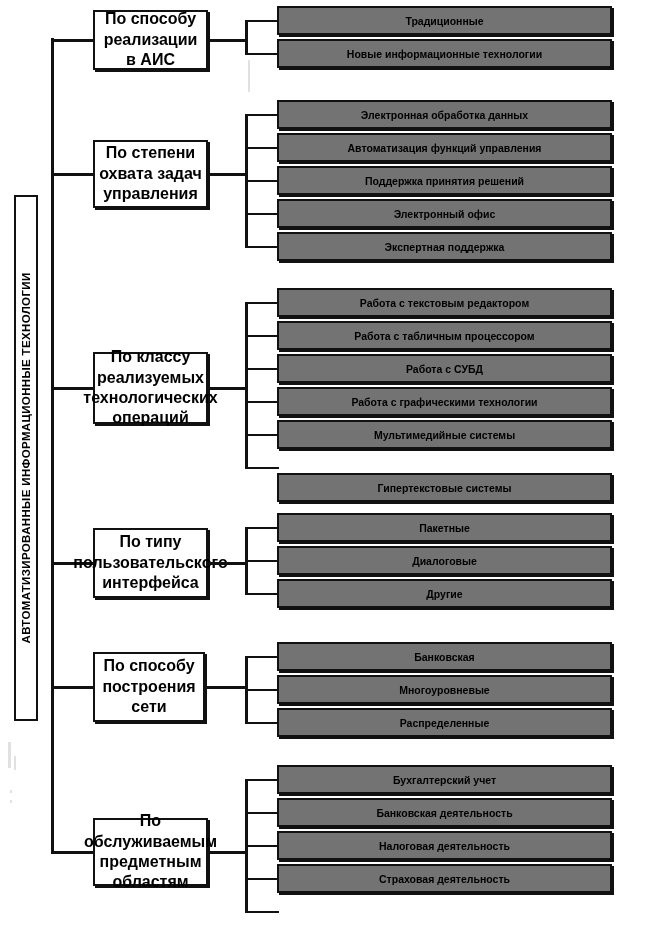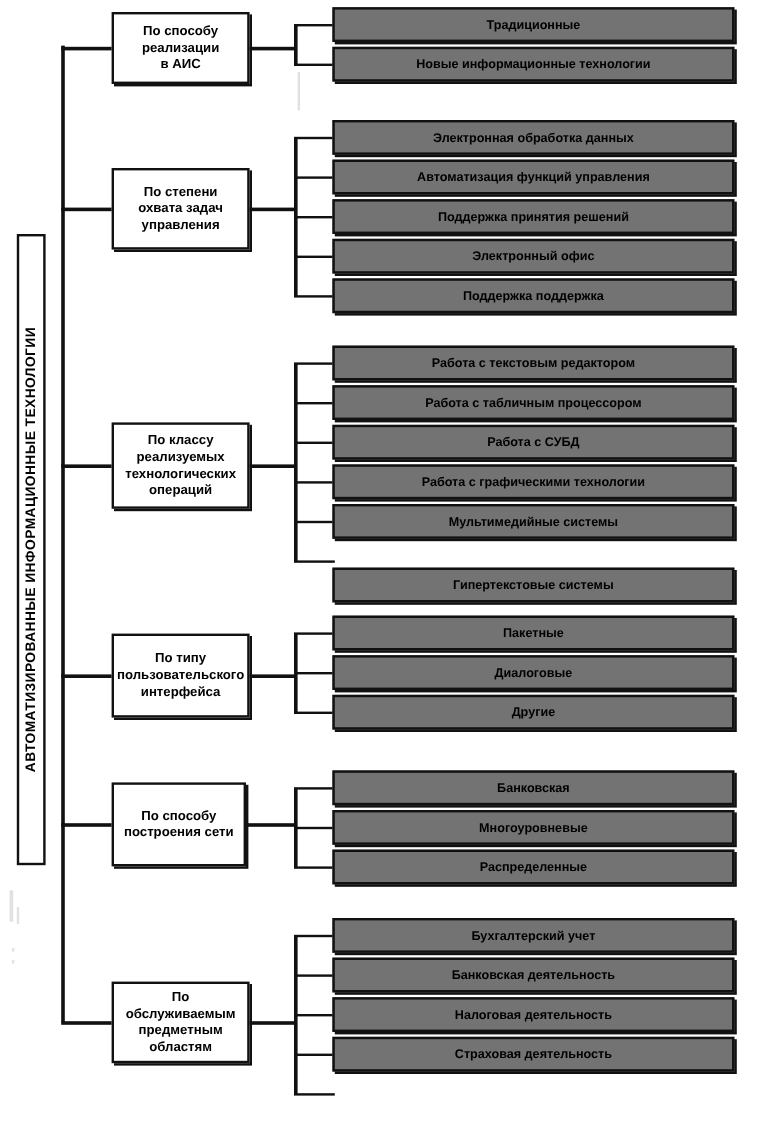--- a/index.html
+++ b/index.html
@@ -64,21 +64,21 @@
     border: 2px solid #111;
     box-sizing: border-box;
     background: #fff;
     display: flex;
     align-items: center;
     justify-content: center;
     text-align: center;
     box-shadow: 2px 2px 0 #111;
   }
   .cat-label {
-    font-size: 11px;
+    font-size: 16px;
     font-weight: bold;
     line-height: 1.28;
     color: #000;
     padding: 0 4px;
   }
 
   
   .bracket-stem {
     position: absolute;
     height: 3px;
@@ -175,21 +175,21 @@
       <div class="bracket-arm" style="top: 179.5px;"></div>
       <div class="leaf-box" style="top: 166px;">
         <span class="leaf-label">Поддержка принятия решений</span>
       </div>
       <div class="bracket-arm" style="top: 212.5px;"></div>
       <div class="leaf-box" style="top: 199px;">
         <span class="leaf-label">Электронный офис</span>
       </div>
       <div class="bracket-arm" style="top: 245.5px;"></div>
       <div class="leaf-box" style="top: 232px;">
-        <span class="leaf-label">Поддержка поддержка</span>
+        <span class="leaf-label">Экспертная поддержка</span>
       </div>
       <div class="trunk-stub" style="top: 387px;"></div>
       <div class="cat-box" style="top: 352px; height: 72px; width: 115px;">
         <div class="cat-label">По классу<br>реализуемых<br>технологических<br>операций</div>
       </div>
       <div class="bracket-stem" style="left: 208px; width: 39px; top: 387px;"></div>
       <div class="bracket-spine" style="top: 302.5px; height: 165px;"></div>
       <div class="bracket-arm" style="top: 301.5px;"></div>
       <div class="leaf-box" style="top: 288px;">
         <span class="leaf-label">Работа с текстовым редактором</span>

